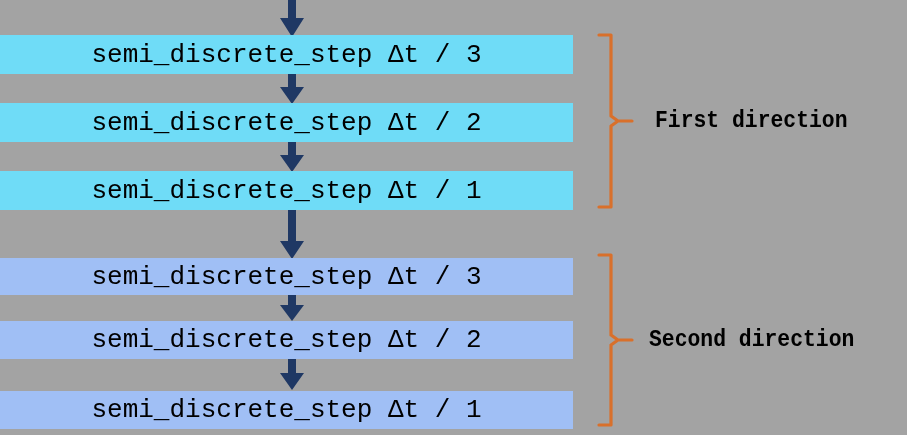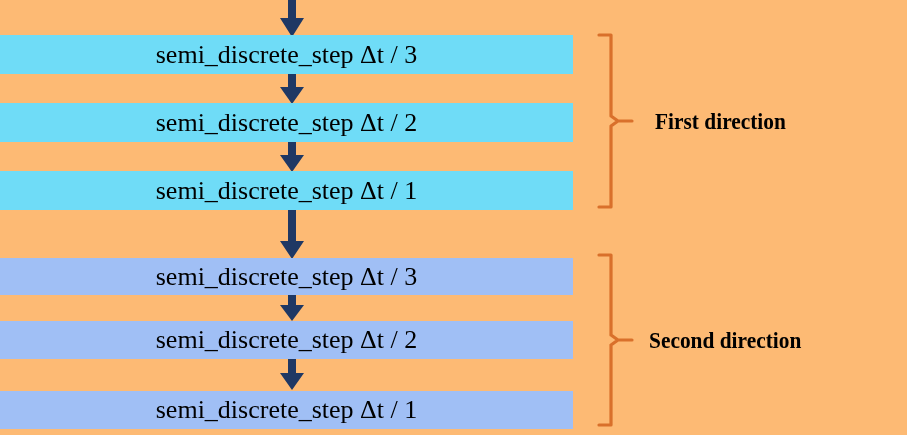--- a/index.html
+++ b/index.html
@@ -4,23 +4,23 @@
 <style>
   html, body {
     margin: 0;
     padding: 0;
     background: #ffffff;
   }
   #canvas {
     position: relative;
     width: 907px;
     height: 435px;
-    background: #fdba74;
+    background: #a3a3a3;
     overflow: hidden;
-    font-family: Liberation Serif, serif;
+    font-family: Liberation Mono, monospace;
   }
 
   
   .step-box {
     position: absolute;
     left: 0;
     width: 573px;
     display: flex;
     align-items: center;
     justify-content: center;

